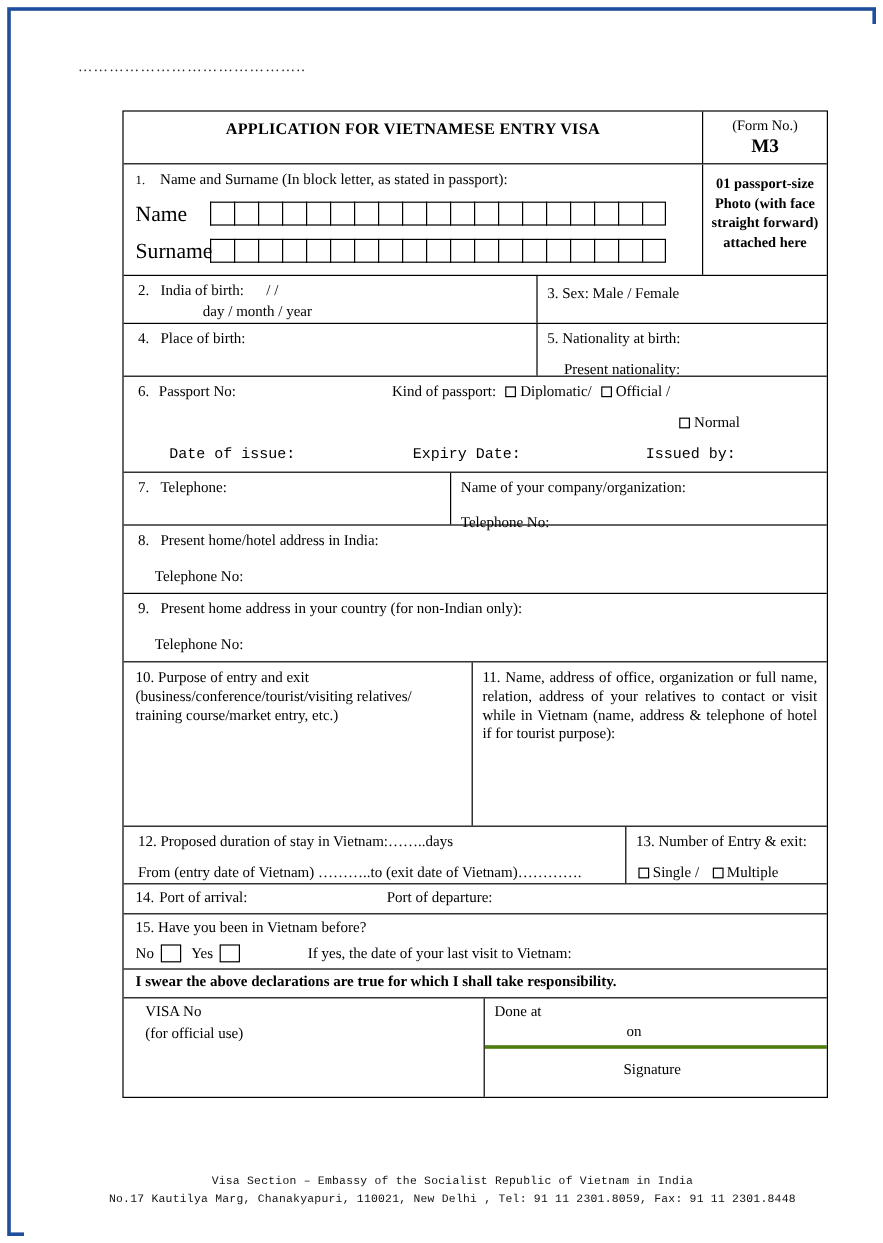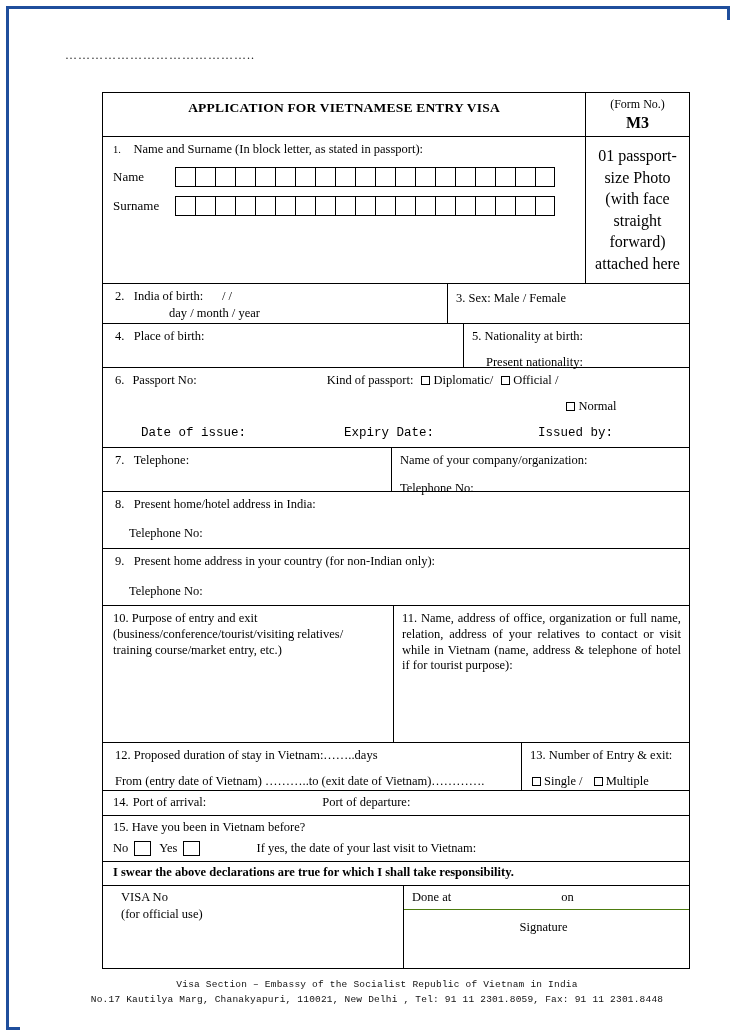--- a/index.html
+++ b/index.html
@@ -87,51 +87,52 @@
   }
 
   
   .name-block {
     flex: 1;
     padding: 5px 6px 8px 10px;
   }
   .photo-cell {
     width: 104px;
     text-align: center;
-    font-size: 16px;
+    font-size: 12px;
     line-height: 1.35;
     padding: 8px 6px;
+    font-weight: bold;
   }
   .q-num {
     font-size: 10.5px;
     vertical-align: baseline;
   }
   .name-line {
     display: flex;
     align-items: center;
     margin-top: 9px;
   }
   .name-label {
     width: 62px;
-    font-size: 13px;
+    font-size: 18px;
     font-family: Liberation Serif, serif;
   }
   .boxes {
     display: flex;
   }
   .boxes .bx {
     width: 20px;
     height: 20px;
     border: 1px solid #000;
     border-right: none;
     box-sizing: border-box;
   }
   .boxes .bx:last-child { border-right: 1px solid #000; }
   .h40 { height: 40px; }
-  .h44 { height: 44px; gap: 16px; }
+  .h44 { height: 44px; }
 
   .dob-cell { width: 344px; padding: 5px 6px 5px 12px; }
   .sex-cell { flex: 1; padding: 7px 6px 5px 8px; }
   .pob-cell { width: 344px; padding: 5px 6px 5px 12px; }
   .nat-cell { flex: 1; padding: 5px 6px 5px 8px; }
 
   .dob-sub {
     margin-left: 54px;
     margin-top: 2px;
   }
@@ -185,21 +186,22 @@
     padding: 3px 6px 4px 10px;
     font-weight: bold;
     font-size: 12.5px;
   }
 
   .visa-left { width: 300px; padding: 4px 6px 4px 18px; }
   .visa-right { flex: 1; padding: 0; }
   .visa-right .done {
     display: flex;
     padding: 4px 6px 4px 8px;
-    border-bottom: 1px solid #4d7c0f;
+    border-bottom: 3px solid #4d7c0f;
+    flex-direction: column;
   }
   .visa-right .on { margin-left: 110px; }
   .visa-right .sig {
     padding: 10px 6px 4px 0;
     text-align: center;
   }
   .visa-left .sub { margin-top: 2px; }
 
   .footer {
     position: absolute;

